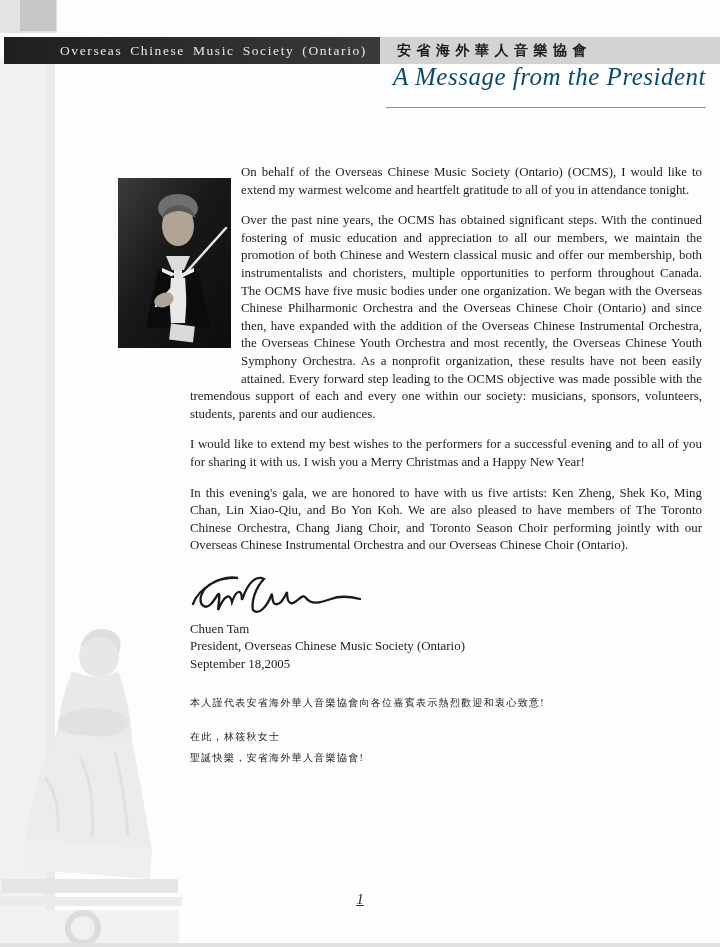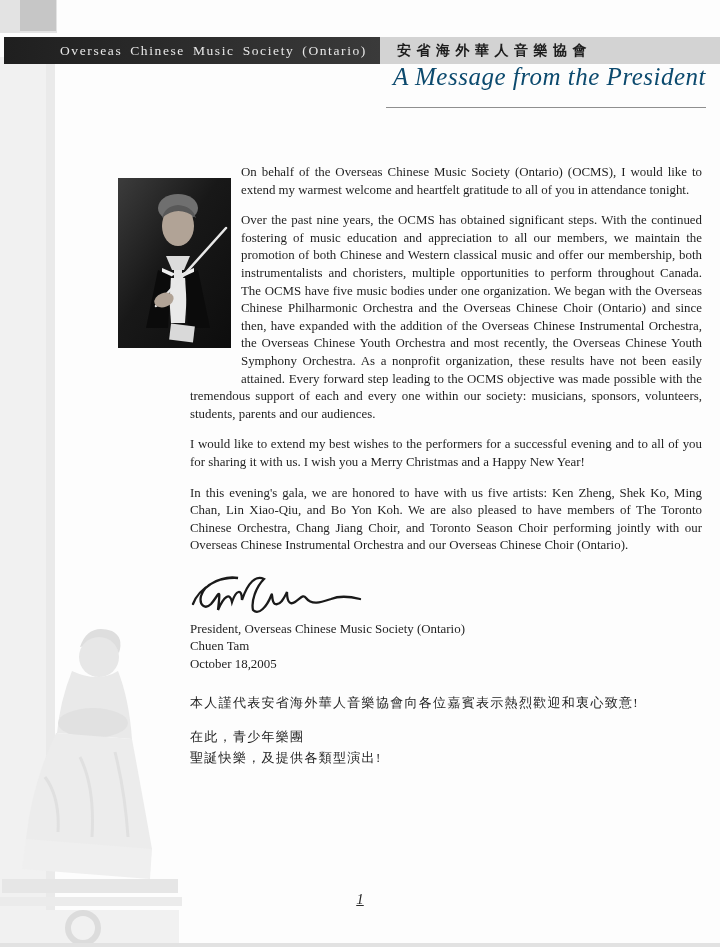--- a/index.html
+++ b/index.html
@@ -37,21 +37,21 @@
   .content{
     position:absolute;left:190px;top:128px;width:512px;
     text-align:justify;font-size:12.9px;line-height:17.6px;margin-top:36px;
   }
   .content p{margin:0 0 13px 0;}
   .photo-spacer{float:left;width:51px;height:212px;}
   .photo{position:absolute;left:-72px;top:14px;width:113px;height:170px;}
   .photo svg{display:block;}
   .signature{margin:5px 0 3px 0;height:50px;}
   .signoff{line-height:17.4px;margin-bottom:20px;}
-  .zh{font-size:13px;line-height:19.6px;letter-spacing:1.3px;margin:0 0 19px 0;}
+  .zh{font-size:10px;line-height:19.6px;letter-spacing:1.3px;margin:0 0 19px 0;}
   .zh.closing{margin:0;line-height:21px;}
   .page-number{
     position:absolute;top:891px;left:0;width:720px;text-align:center;
     font-style:italic;font-size:15px;color:#2a2a2a;
   }
   .page-number span{text-decoration:underline;padding:0 2px;}
 </style>
 </head>
 <body>
 
@@ -127,29 +127,29 @@
     <p>I would like to extend my best wishes to the performers for a successful evening and to all of you for sharing it with us. I wish you a Merry Christmas and a Happy New Year!</p>
     <p>In this evening's gala, we are honored to have with us five artists: Ken Zheng, Shek Ko, Ming Chan, Lin Xiao-Qiu, and Bo Yon Koh. We are also pleased to have members of The Toronto Chinese Orchestra, Chang Jiang Choir, and Toronto Season Choir performing jointly with our Overseas Chinese Instrumental Orchestra and our Overseas Chinese Choir (Ontario).</p>
 
     <div class="signature">
       <svg width="180" height="50" viewBox="0 0 180 50">
         <path d="M3 36 C 9 20, 30 7, 48 10 C 32 9, 15 15, 11 28 C 9 37, 15 42, 21 36 C 29 27, 31 16, 28 42 C 34 28, 40 24, 42 34 C 46 22, 52 20, 52 32 C 58 14, 66 7, 74 11 C 66 19, 61 33, 63 42 C 69 48, 77 38, 81 28 C 83 22, 81 34, 85 36 C 91 38, 95 28, 97 24 C 97 32, 99 38, 105 34 C 111 30, 113 26, 116 30 C 122 38, 132 34, 141 31 C 151 27, 162 29, 170 31" stroke="#1a1a1a" stroke-width="2.3" fill="none" stroke-linecap="round"></path>
       </svg>
     </div>
 
     <div class="signoff">
+      <div>Chuen Tam</div>
       <div>President, Overseas Chinese Music Society (Ontario)</div>
-      <div>Chuen Tam</div>
-      <div>October 18,2005</div>
+      <div>September 18,2005</div>
     </div>
 
     <p class="zh">本人謹代表安省海外華人音樂協會向各位嘉賓表示熱烈歡迎和衷心致意!</p>
 
-    <p class="zh closing">在此，青少年樂團</p>
-    <p class="zh closing">聖誕快樂，及提供各類型演出!</p>
+    <p class="zh closing">在此，林筱秋女士</p>
+    <p class="zh closing">聖誕快樂，安省海外華人音樂協會!</p>
 
   </main>
 
   <footer class="page-number">
     <span>1</span>
   </footer>
 
   <div class="bottom-edge"></div>
 
 </div>

